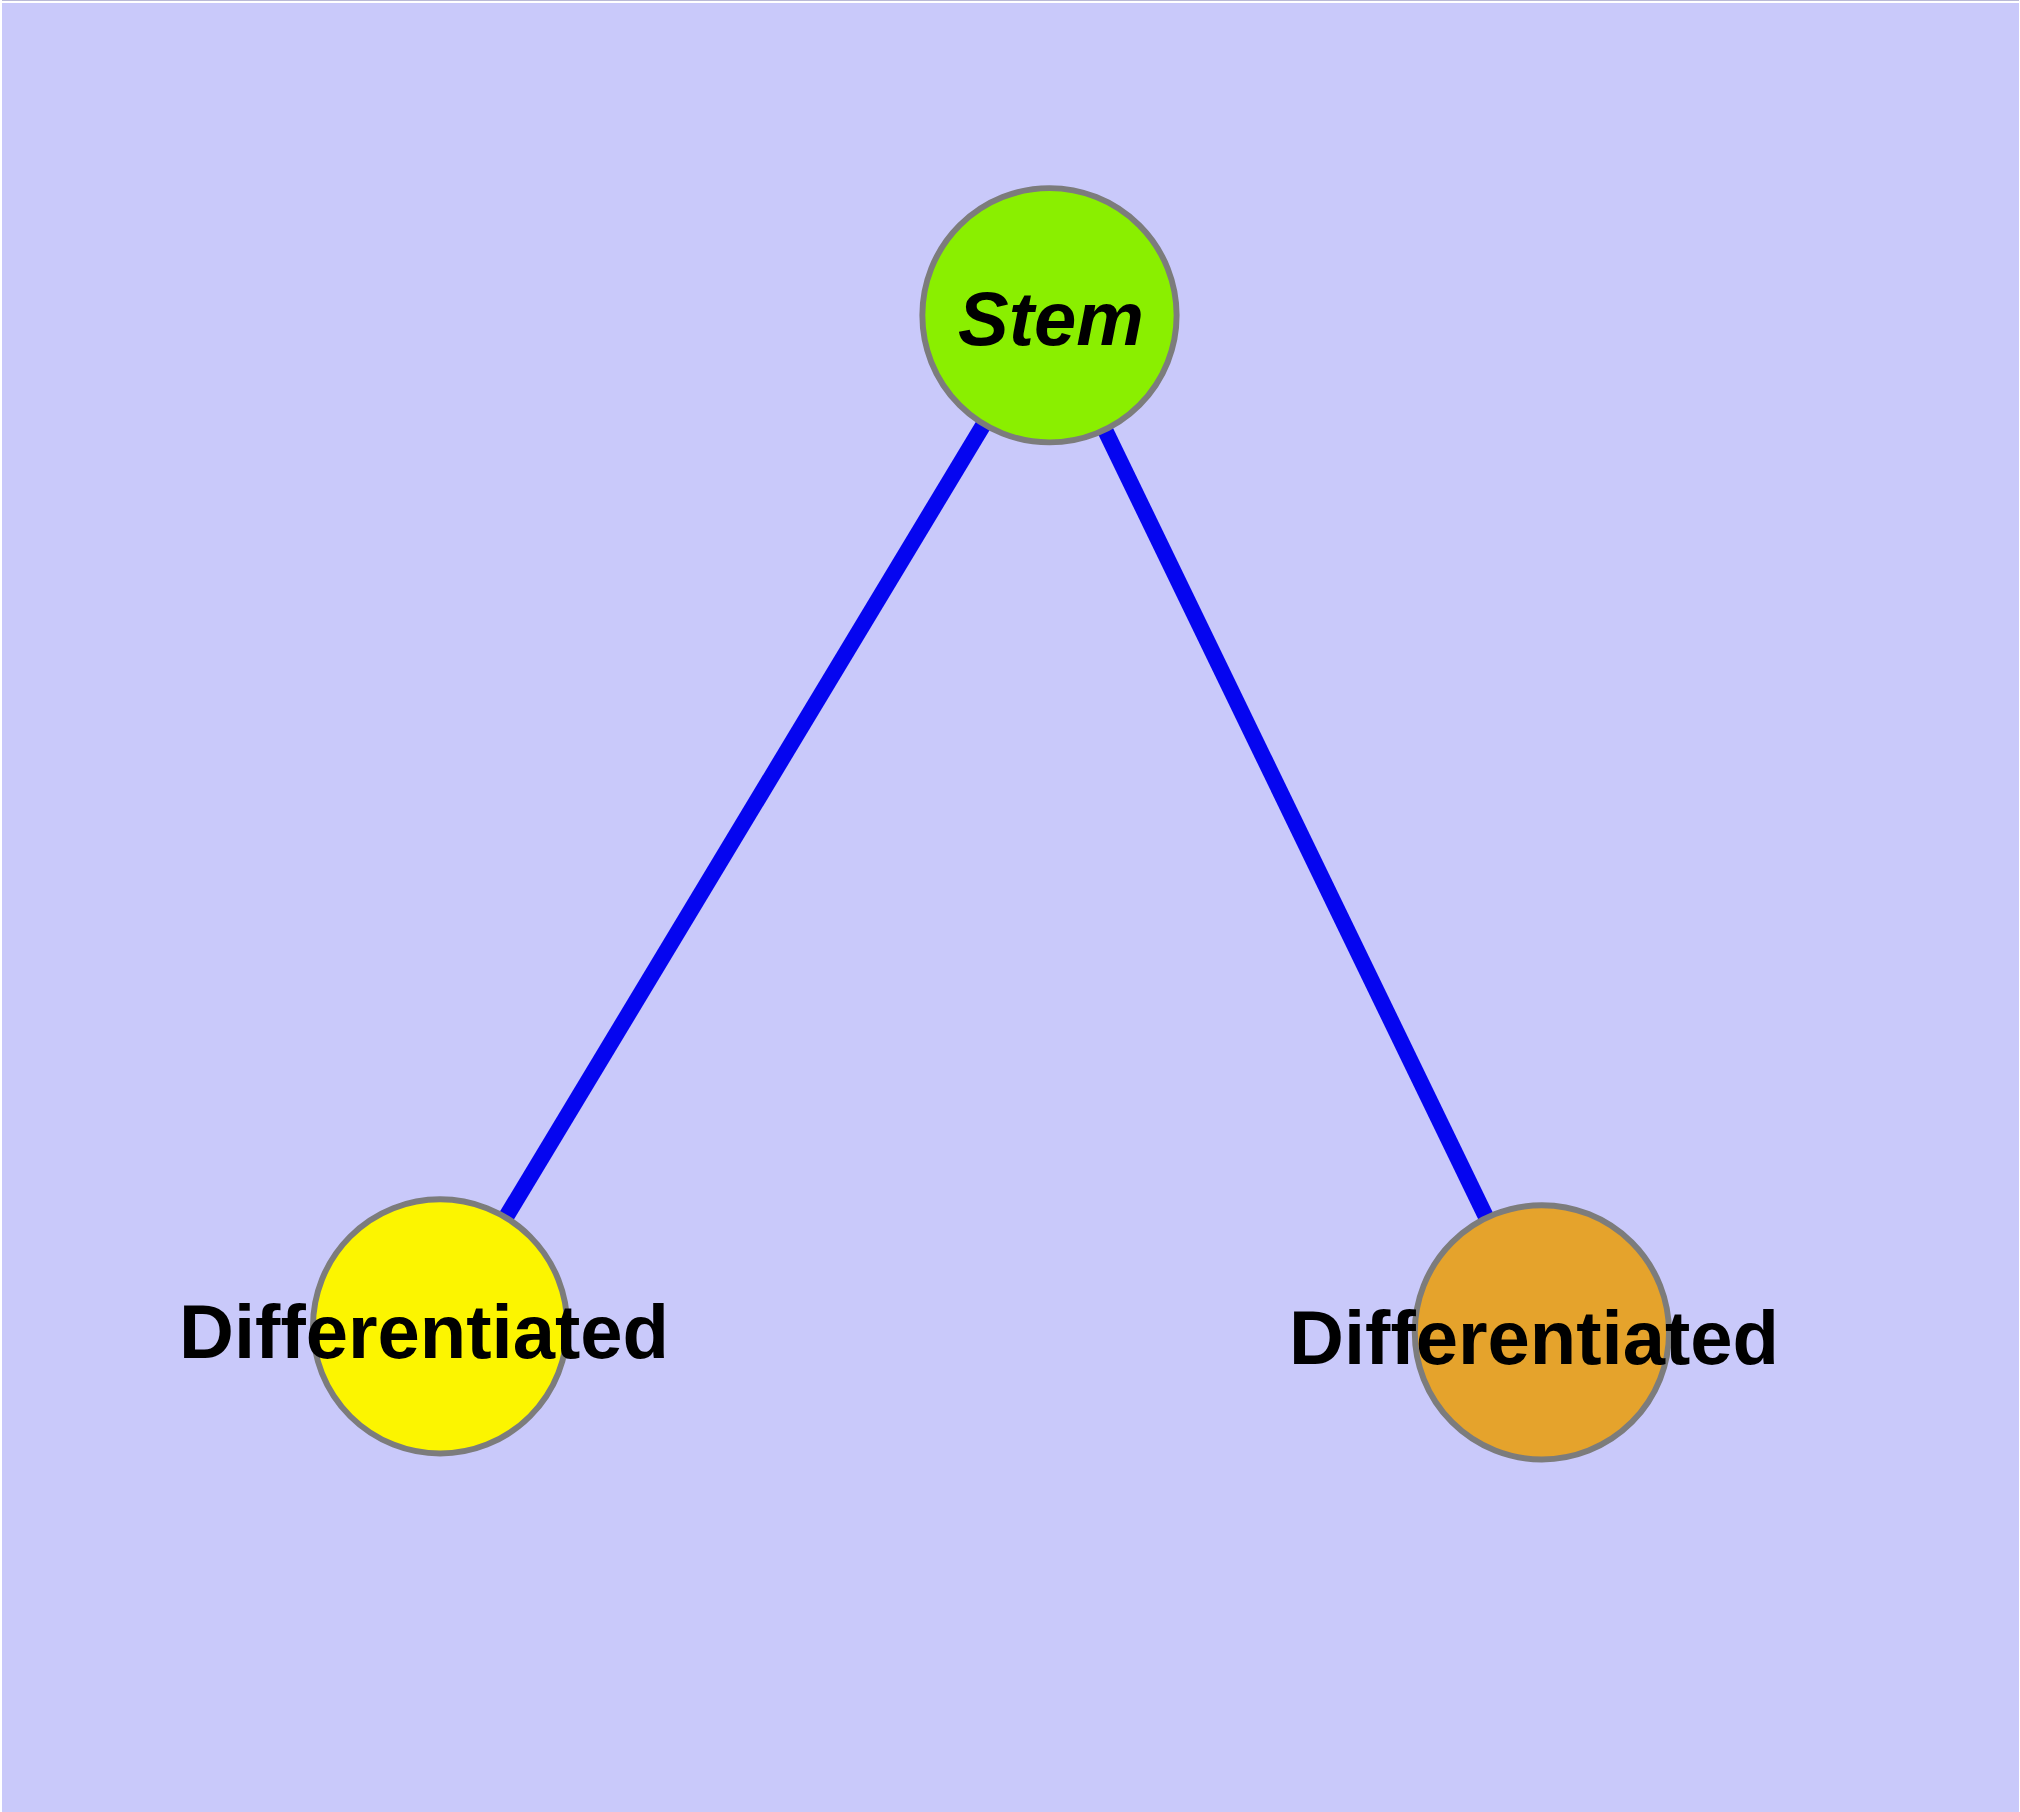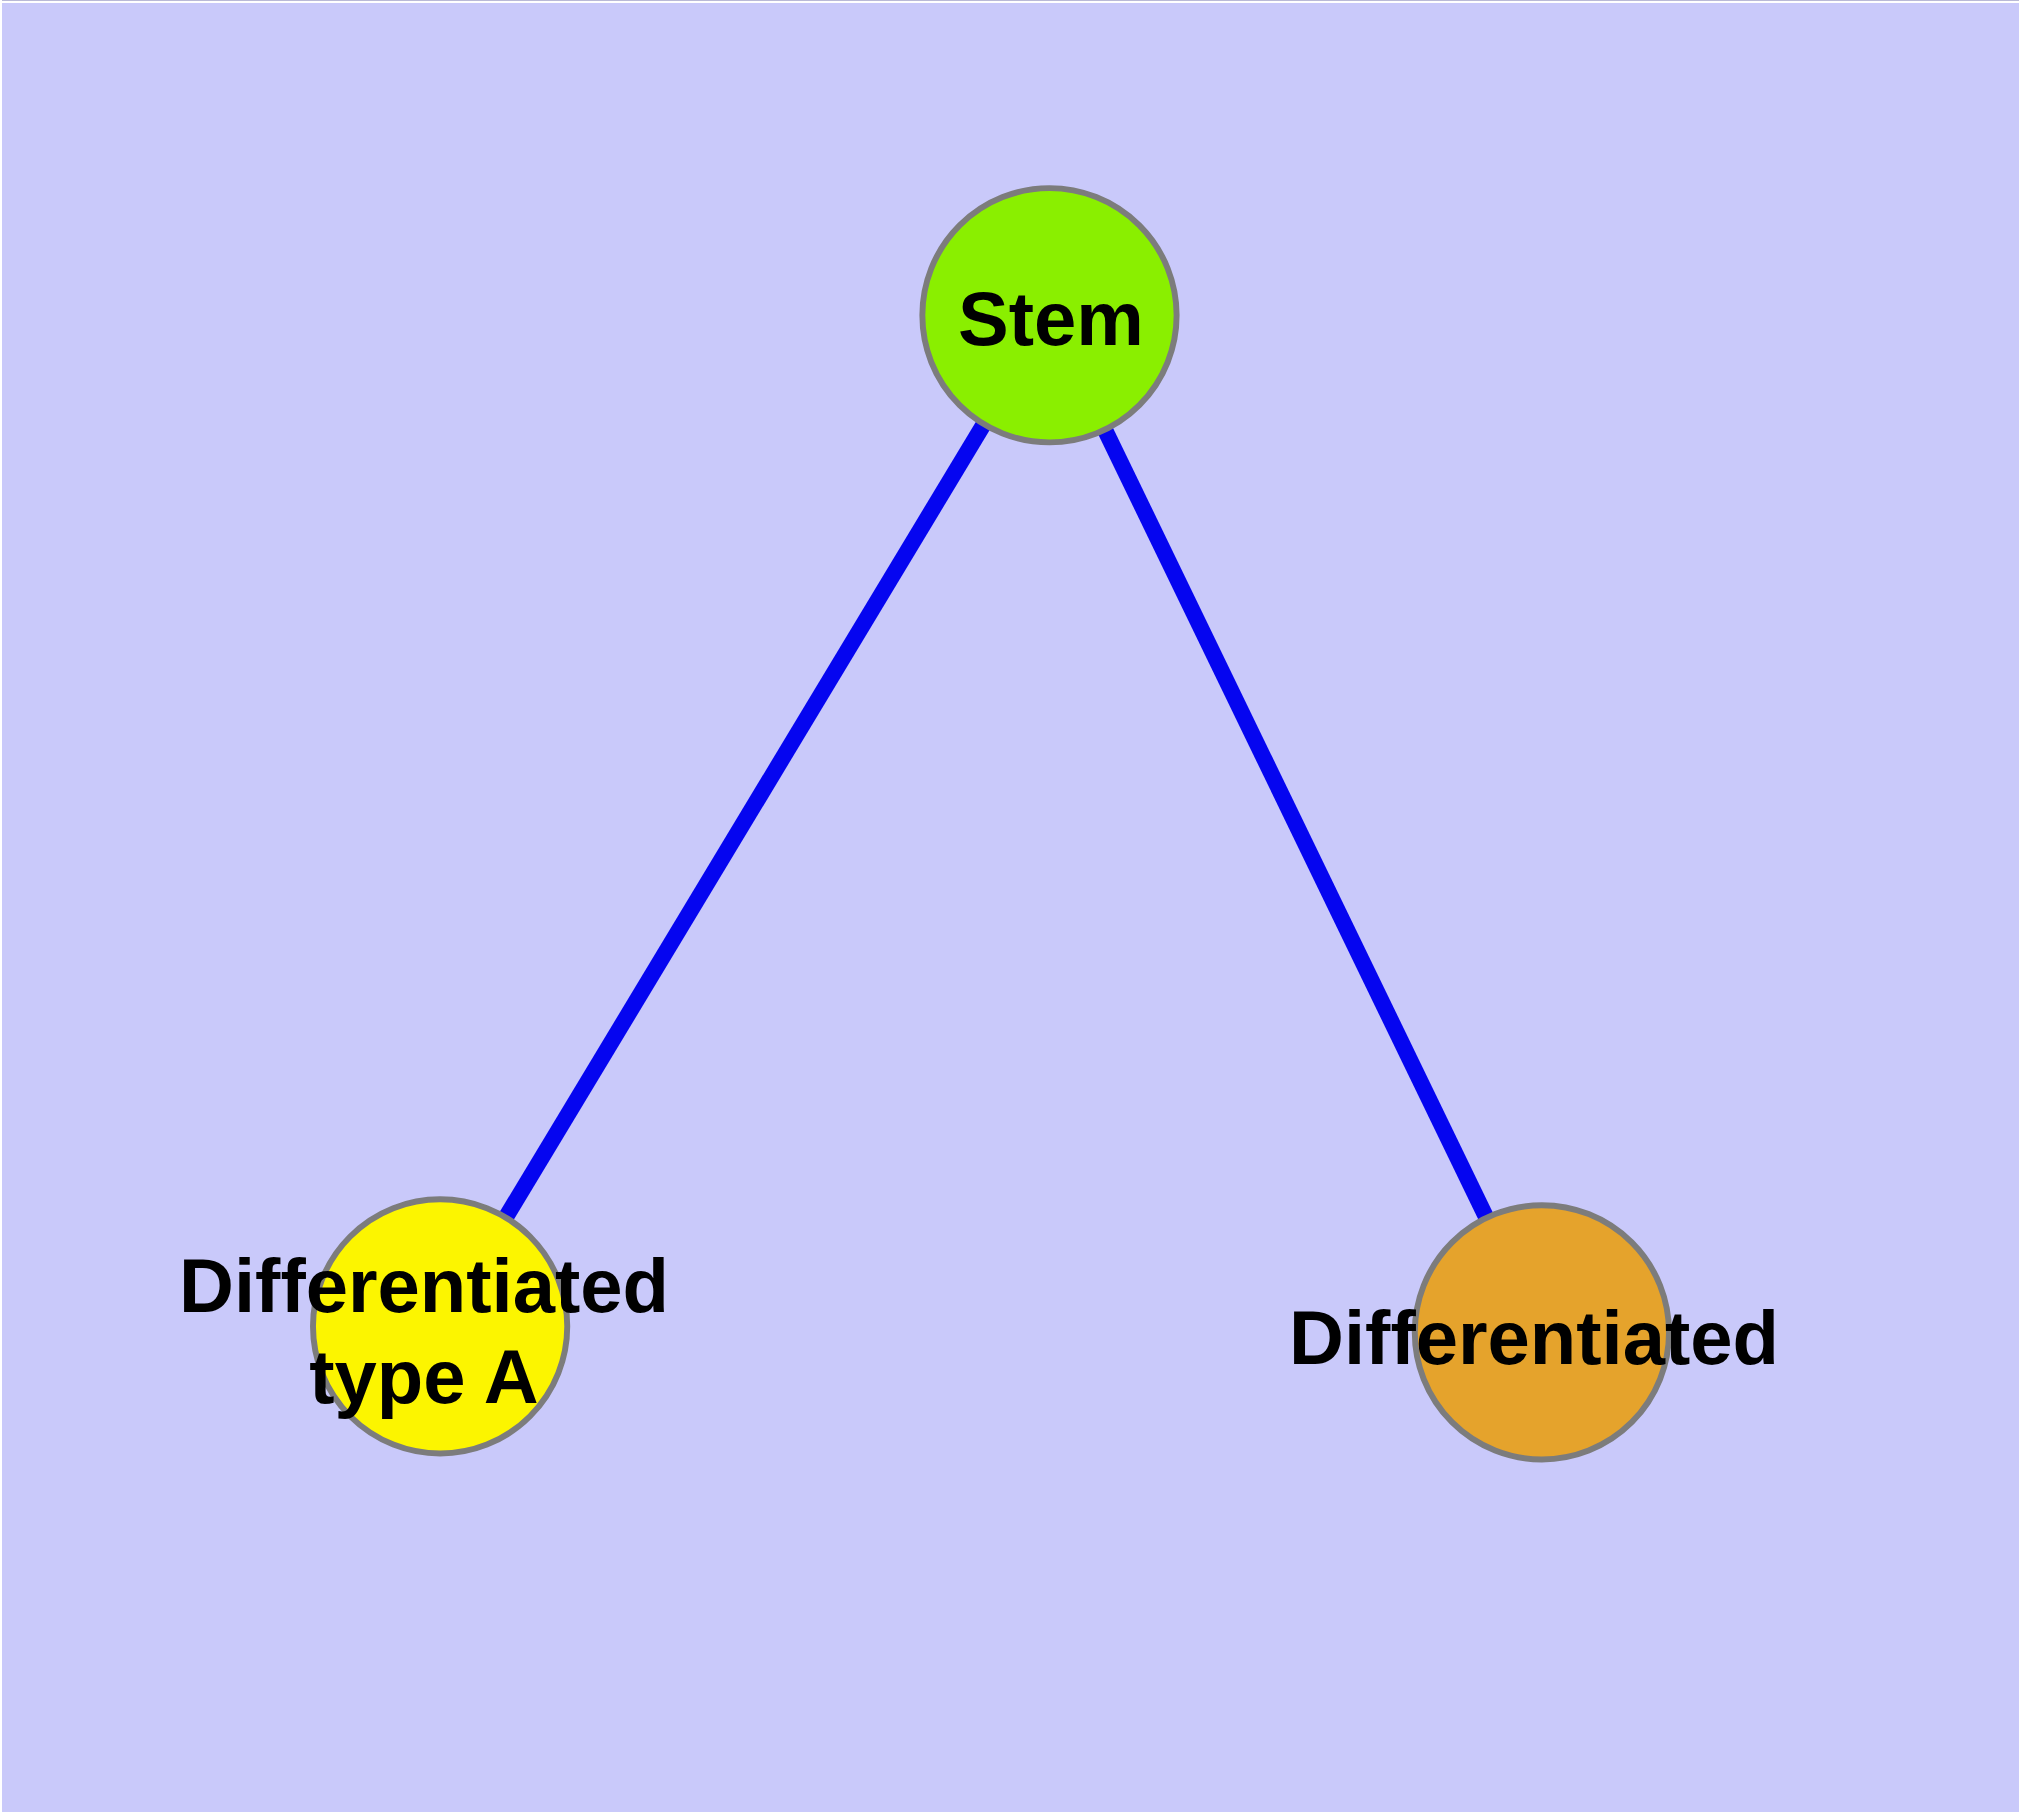--- a/index.html
+++ b/index.html
@@ -52,27 +52,26 @@
   <svg class="graph-svg" viewBox="0 0 2384 2138">
 
     <line x1="1238" y1="372" x2="519" y2="1565" stroke-width="19" stroke="#0505F0"></line>
     <line x1="1238" y1="372" x2="1819" y2="1572" stroke-width="19" stroke="#0505F0"></line>
 
     <circle cx="1238" cy="372" r="150" stroke-width="7" fill="#8AEF00" stroke="#7C7C7C"></circle>
     <circle cx="519" cy="1565" r="150" stroke-width="7" fill="#FCF500" stroke="#7C7C7C"></circle>
     <circle cx="1819" cy="1572" r="150" stroke-width="7" fill="#E5A32C" stroke="#7C7C7C"></circle>
   </svg>
 
-  <div class="node-label" style="left: 1051px; top: 318px; color: rgb(0, 0, 0);">
+  <div class="node-label" style="left: 1051px; top: 318px; color: rgb(0, 0, 0); font-style: italic;">
     <span>Stem</span>
   </div>
 
   <div class="node-label" style="left: 424px; top: 1331px; color: rgb(0, 0, 0);">
     <span>Differentiated</span>
-    <span>type A</span>
   </div>
 
   <div class="node-label" style="left: 1534px; top: 1337px; color: rgb(0, 0, 0);">
     <span>Differentiated</span>
   </div>
 
   <div class="edge-strip top"></div>
   <div class="edge-strip left"></div>
   <div class="edge-strip right"></div>
 </div>

